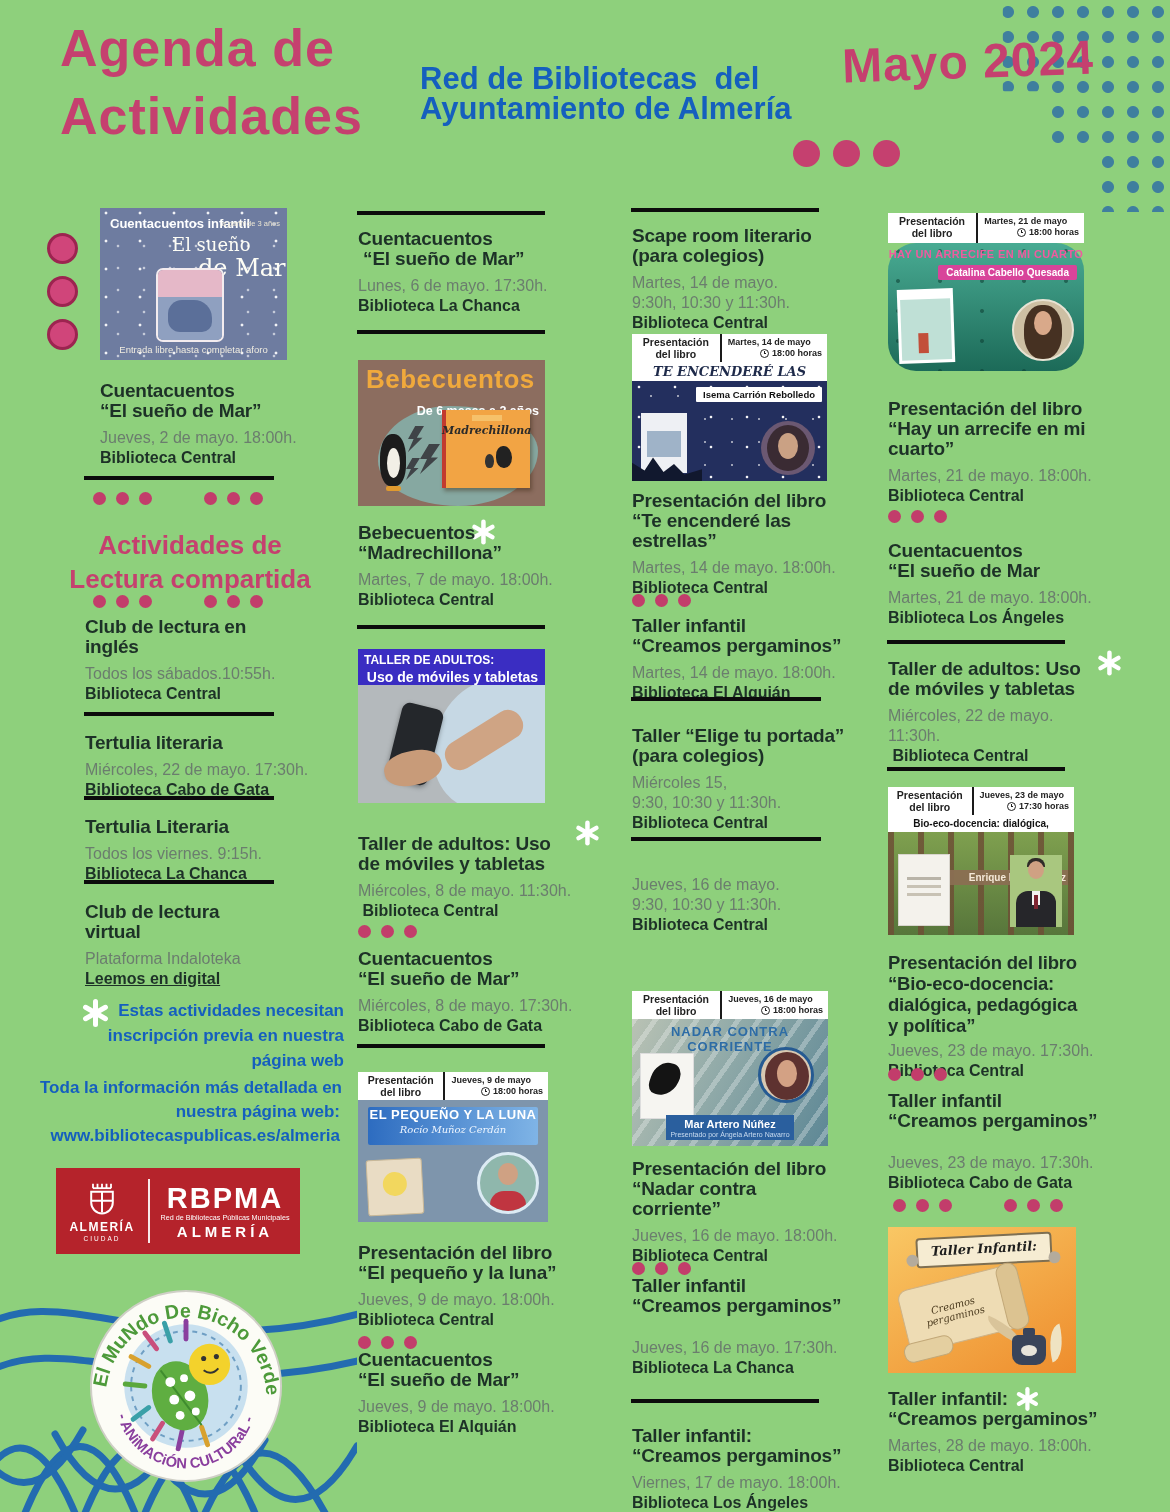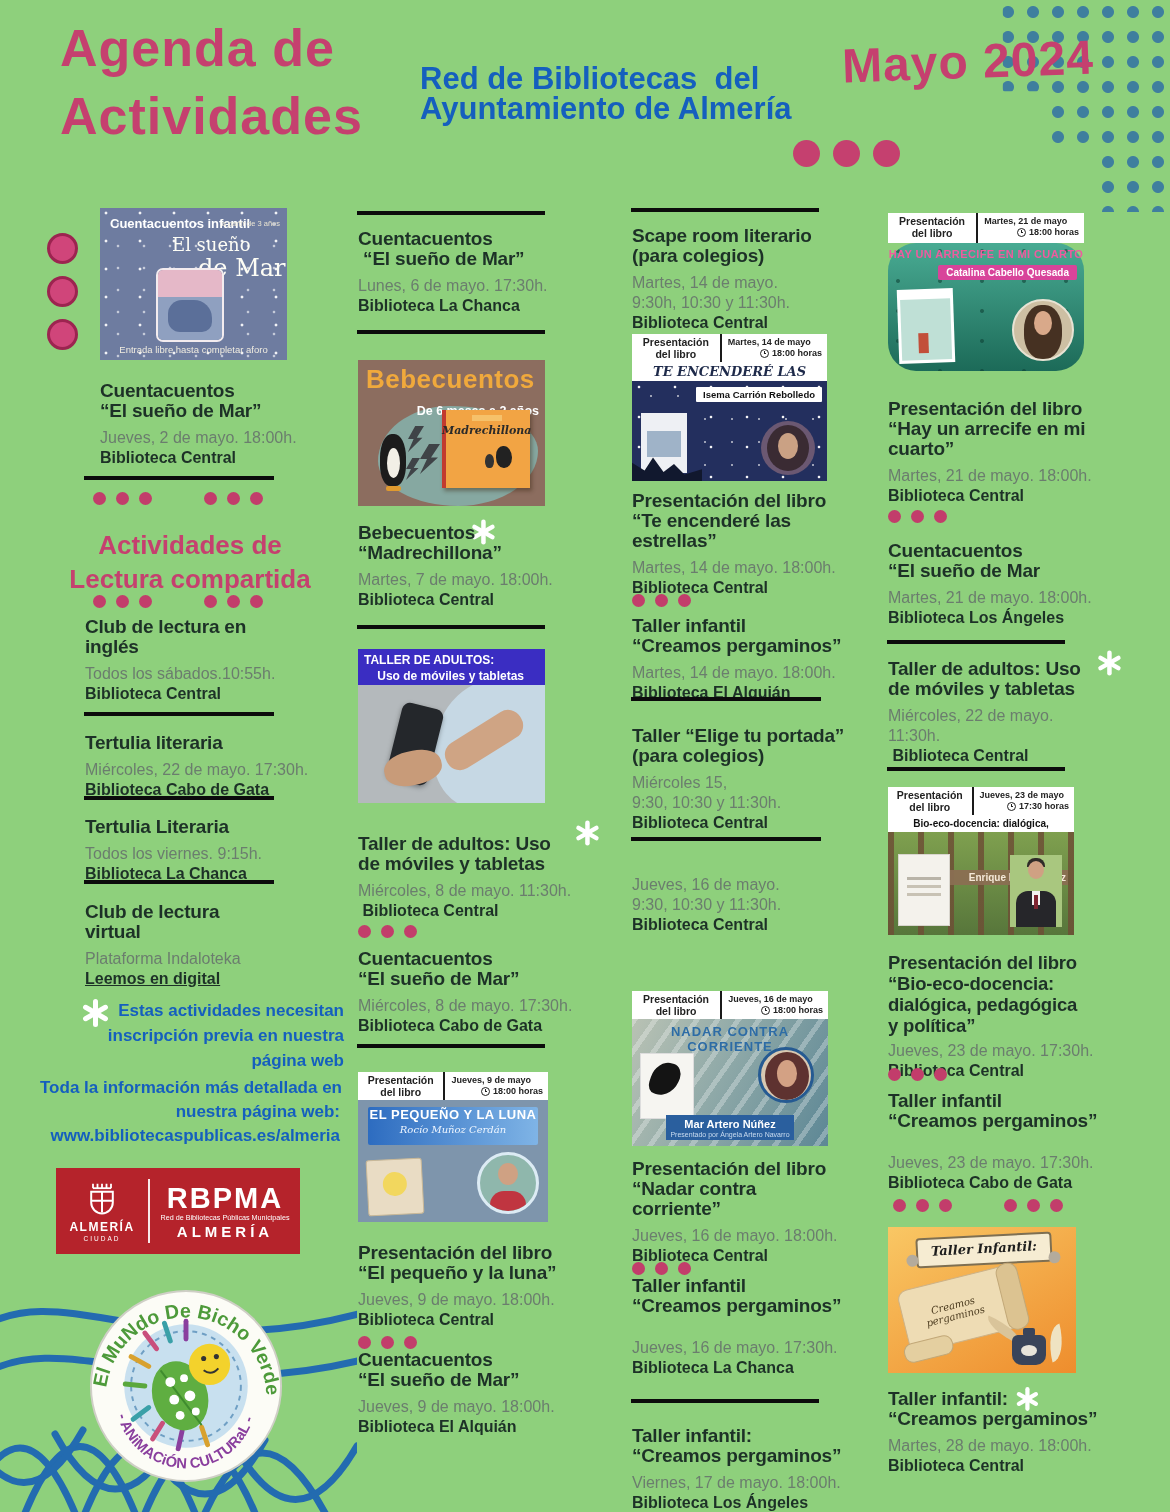--- a/index.html
+++ b/index.html
@@ -89,21 +89,21 @@
   .bebe .peng{position:absolute;left:22px;top:74px;width:26px;height:52px;background:#1c1c1c;
       border-radius:45% 45% 40% 40%;}
   .bebe .peng::after{content:"";position:absolute;left:7px;top:14px;width:13px;height:30px;background:#f2efe6;
       border-radius:50%;}
   .bebe .peng::before{content:"";position:absolute;left:6px;bottom:-5px;width:15px;height:5px;background:#e09a2f;
       border-radius:2px;}
   .bolt{position:absolute;background:#3f4347;clip-path:polygon(45% 0,100% 0,55% 45%,90% 45%,0 100%,35% 50%,0 50%);}
   
   .tall .ban{height:36px;background:#3a2dc2;position:relative;}
   .tall .ban .l1{position:absolute;left:6px;top:4px;font-size:12px;font-weight:bold;color:#fff;}
-  .tall .ban .l2{position:absolute;right:21px;top:20px;font-size:12px;font-weight:bold;color:#fff;}
+  .tall .ban .l2{position:absolute;right:7px;top:20px;font-size:14px;font-weight:bold;color:#fff;}
   .tall .ph{position:relative;height:118px;background:#b4b9bc;overflow:hidden;}
   .tall .shirt{position:absolute;right:-18px;top:-6px;width:130px;height:130px;background:#c6d8e4;
       border-radius:55% 0 0 38%/65% 0 0 45%;}
   .tall .arm{position:absolute;right:18px;top:40px;width:86px;height:30px;background:#cfa484;
       transform:rotate(-32deg);border-radius:14px;}
   .tall .phone{position:absolute;left:36px;top:20px;width:42px;height:78px;background:#24272b;
       border-radius:8px;transform:rotate(14deg);box-shadow:0 2px 5px rgba(0,0,0,.35);}
   .tall .hand{position:absolute;left:26px;top:66px;width:58px;height:34px;background:#c89b79;
       border-radius:45%;transform:rotate(-12deg);}
   

